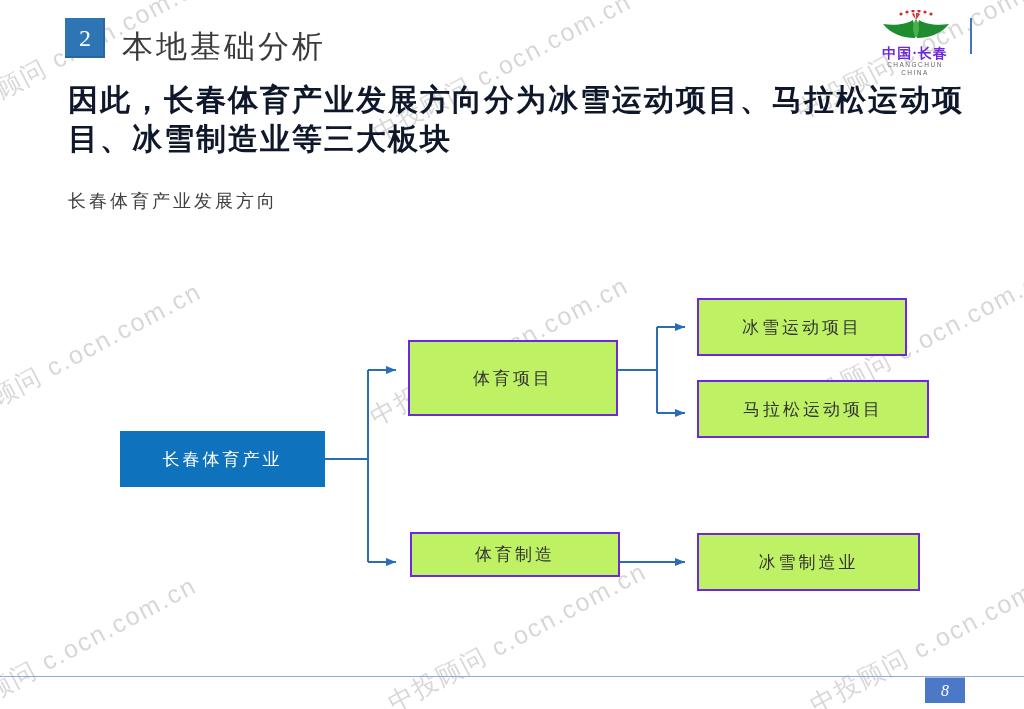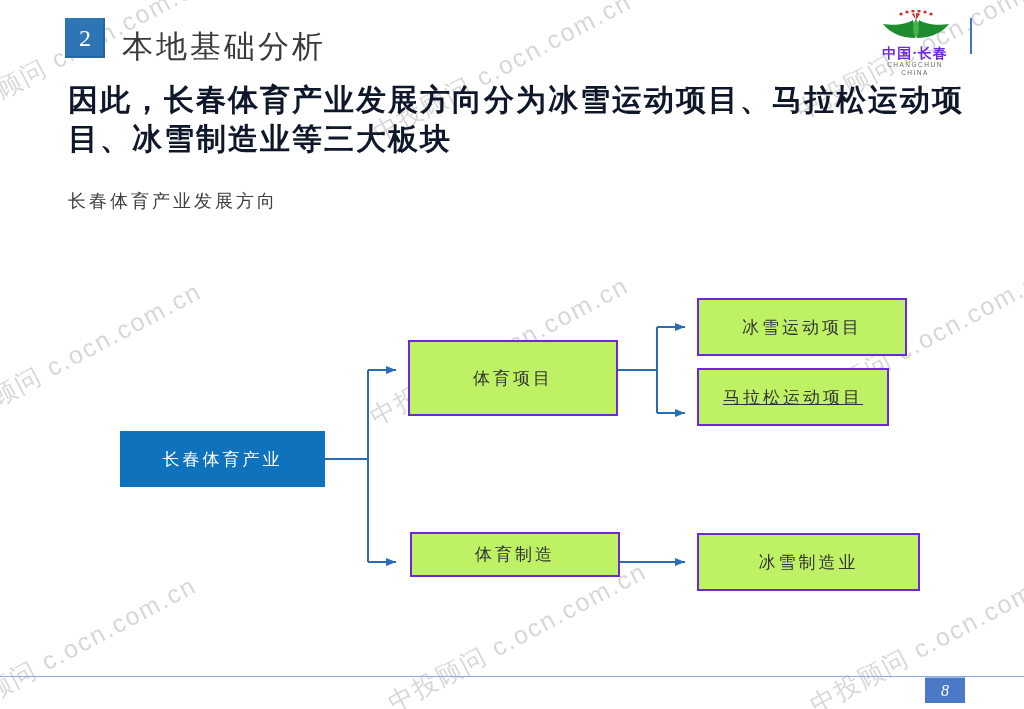--- a/index.html
+++ b/index.html
@@ -137,20 +137,20 @@
   </svg>
 
   <div class="node root" style="left:120px;top:431px;width:205px;height:56px;">长春体育产业</div>
 
   <div class="node" style="left:408px;top:340px;width:210px;height:76px;">体育项目</div>
 
   <div class="node" style="left:410px;top:532px;width:210px;height:45px;">体育制造</div>
 
   <div class="node" style="left:697px;top:298px;width:210px;height:58px;">冰雪运动项目</div>
 
-  <div class="node" style="left:697px;top:368px;width:192px;height:58px;text-decoration:underline;">马拉松运动项目</div>
+  <div class="node" style="left:697px;top:380px;width:232px;height:58px;">马拉松运动项目</div>
 
   <div class="node" style="left:697px;top:533px;width:223px;height:58px;">冰雪制造业</div>
 
   <div class="footer-line"></div>
   <div class="page-badge">8</div>
 
 </div>
 
 </body></html>

